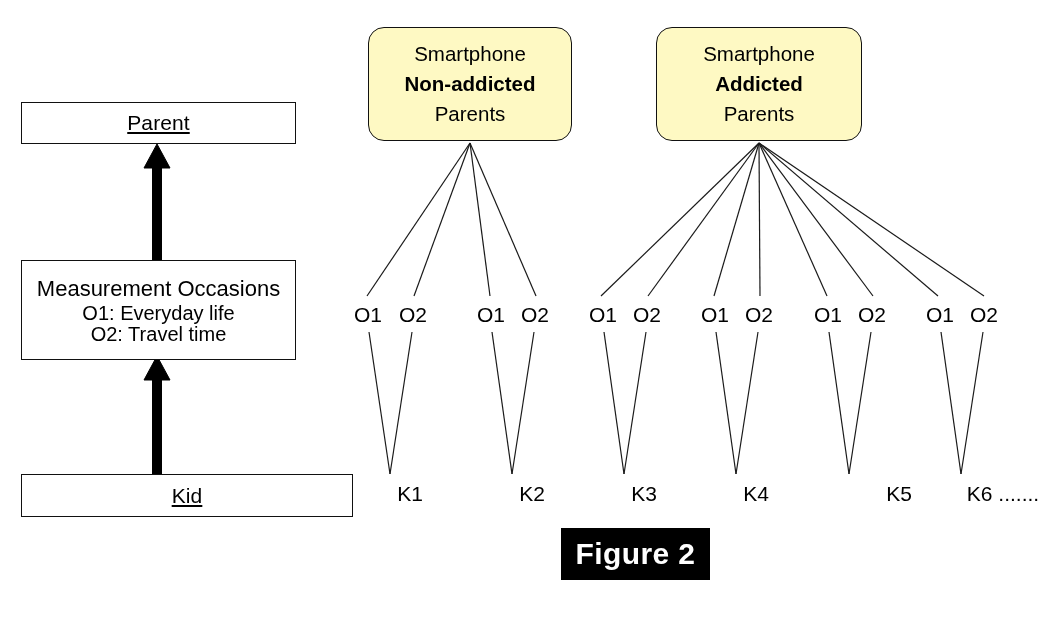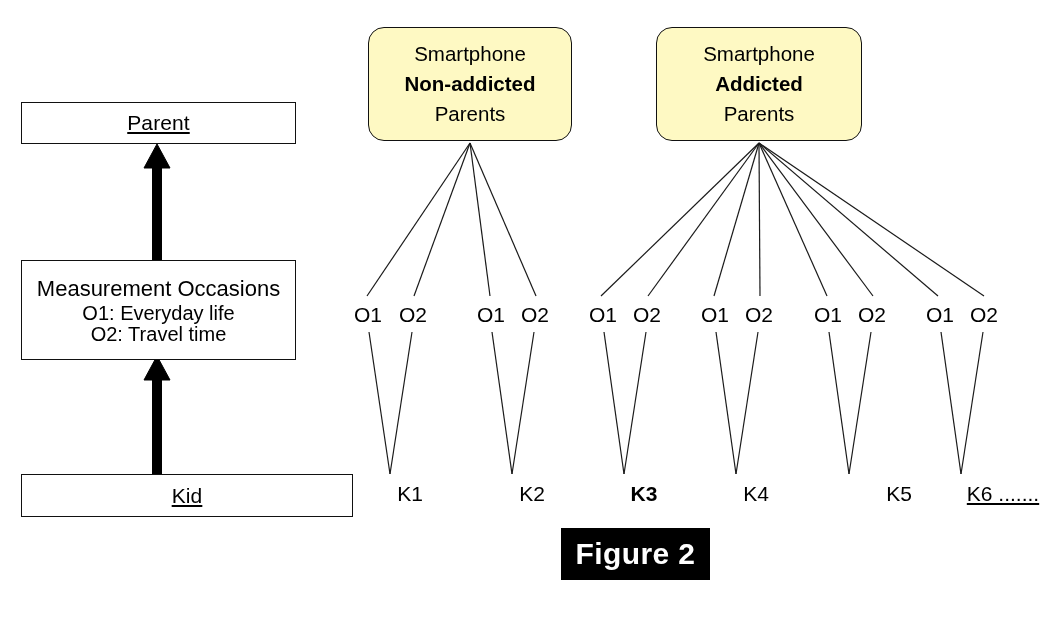--- a/index.html
+++ b/index.html
@@ -165,20 +165,20 @@
   <div class="node-label o-label" style="left:759px;">O2</div>
 
   <div class="node-label o-label" style="left:828px;">O1</div>
   <div class="node-label o-label" style="left:872px;">O2</div>
 
   <div class="node-label o-label" style="left:940px;">O1</div>
   <div class="node-label o-label" style="left:984px;">O2</div>
 
   <div class="node-label k-label" style="left:390px;">K1</div>
   <div class="node-label k-label" style="left:512px;">K2</div>
-  <div class="node-label k-label" style="left:624px;font-weight:bold;">K3</div>
+  <div class="node-label k-label" style="left:624px;">K3</div>
   <div class="node-label k-label" style="left:736px;">K4</div>
   <div class="node-label k-label" style="left:879px;">K5</div>
-  <div class="node-label k-label" style="left:983px;text-decoration:underline;">K6 .......</div>
+  <div class="node-label k-label" style="left:983px;">K6 .......</div>
 
   <div id="figure-caption">Figure 2</div>
 
 </div>
 
 </body></html>

